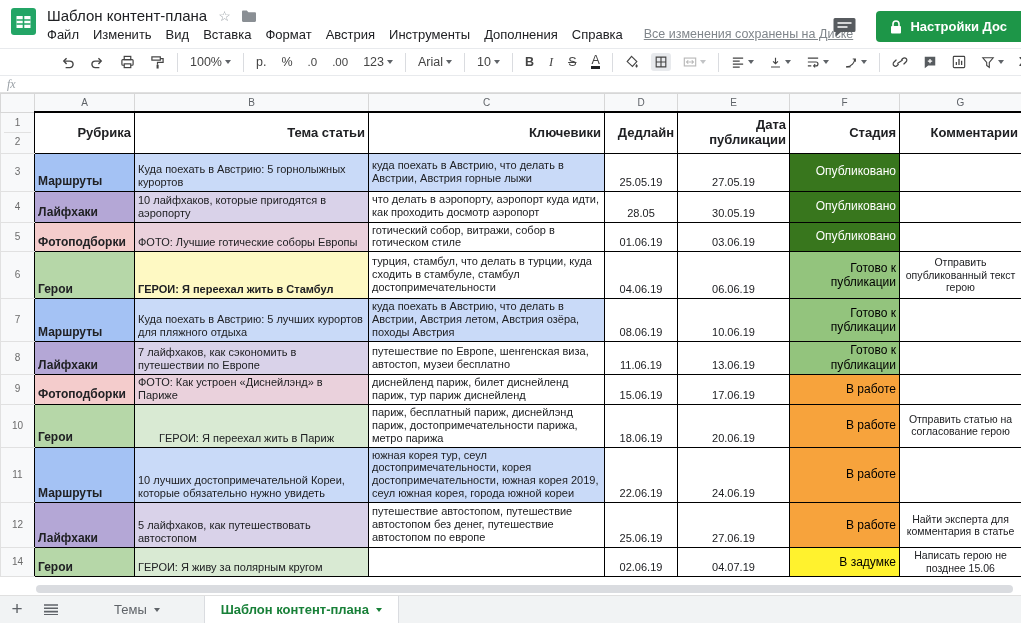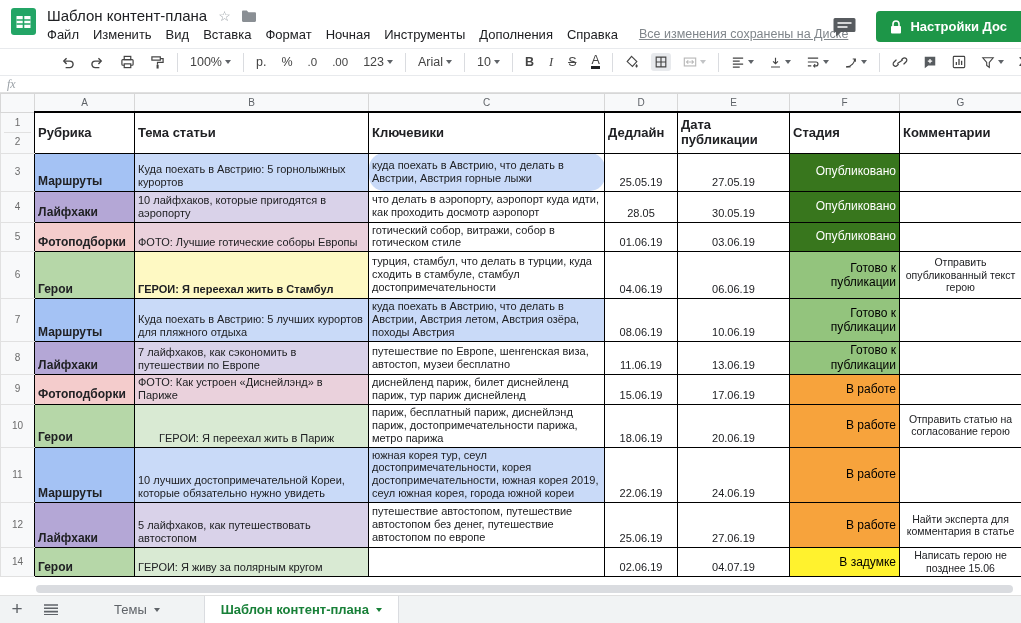--- a/index.html
+++ b/index.html
@@ -45,21 +45,21 @@
   table.sheet{border-collapse:collapse;table-layout:fixed;width:1021px;}
   table.sheet td{padding:1px 3px 2px 3px;overflow:hidden;word-wrap:break-word;}
   .letters-row td{height:14px;background:#f8f9fa;border:1px solid #d7d7d7;color:#5f6368;
     font-size:10px;text-align:center;vertical-align:middle;padding:0;}
   .corner{background:#f8f9fa;border:1px solid #d7d7d7;}
   .gut{background:#f8f9fa;border:1px solid #e1e1e1;border-right:1px solid #000;color:#6b6b6b;
     font-size:10px;text-align:center;vertical-align:middle;padding:0;}
   .gnum{height:18px;line-height:18px;}
   .gnum + .gnum{border-top:1px solid #e1e1e1;}
   .hcell{border:1px solid #000;border-top:2px solid #000;font-weight:bold;font-size:13px;
-    text-align:left;vertical-align:middle;background:#fff;}
+    text-align:right;vertical-align:middle;background:#fff;}
   .dt{border:1px solid #000;font-size:11px;line-height:1.18;vertical-align:bottom;background:#fff;}
   .c-a{font-weight:bold;font-size:12px;}
   .c-c{vertical-align:middle;}
   .c-d,.c-e{text-align:center;}
   .c-f{font-size:12px;text-align:right;vertical-align:middle;}
   .c-g{text-align:center;vertical-align:middle;font-size:10.5px;}
   
   .hscroll{height:12px;position:relative;background:#fff;}
   .hscroll .handle{position:absolute;left:36px;right:8px;top:2px;height:8px;border-radius:4px;background:#dadce0;cursor:pointer;}
   .tabbar{height:27px;background:#f1f3f4;border-top:1px solid #e0e0e0;display:flex;align-items:stretch;}
@@ -91,21 +91,21 @@
             <path d="M1 1.8C1 1.1 1.5.6 2.2.6h3.6l1.6 1.7h6.4c.7 0 1.2.5 1.2 1.2v7.3c0 .7-.5 1.2-1.2 1.2H2.2C1.5 12 1 11.5 1 10.8z" fill="#8a8f94"></path>
           </svg>
       </span>
     </div>
     <nav class="menubar">
       <span class="menu-item">Файл</span>
       <span class="menu-item">Изменить</span>
       <span class="menu-item">Вид</span>
       <span class="menu-item">Вставка</span>
       <span class="menu-item">Формат</span>
-      <span class="menu-item">Ночная</span>
+      <span class="menu-item">Австрия</span>
       <span class="menu-item">Инструменты</span>
       <span class="menu-item">Дополнения</span>
       <span class="menu-item">Справка</span>
       <span class="save-link">Все изменения сохранены на Диске</span>
     </nav>
   </div>
   <div class="topbar-right">
     <span style="cursor:pointer;">
       <svg width="23" height="20" viewBox="0 0 23 20">
         <path d="M2 1h19a1.5 1.5 0 0 1 1.5 1.5v11A1.5 1.5 0 0 1 21 15H8l-5 4.4V15H2A1.5 1.5 0 0 1 .5 13.5v-11A1.5 1.5 0 0 1 2 1z" fill="#575b5f"></path>
@@ -310,21 +310,21 @@
           <td class="hcell">Ключевики</td>
           <td class="hcell">Дедлайн</td>
           <td class="hcell">Дата публикации</td>
           <td class="hcell">Стадия</td>
           <td class="hcell">Комментарии</td>
         </tr>
         <tr style="height: 38px;">
           <td class="gut">3</td>
           <td class="dt c-a" style="background: rgb(164, 194, 244);">Маршруты</td>
           <td class="dt c-b" style="background: rgb(201, 218, 248);">Куда поехать в Австрию: 5 горнолыжных курортов</td>
-          <td class="dt c-c" style="background: rgb(201, 218, 248); border-radius: 15px;">куда поехать в Австрию, что делать в Австрии, Австрия горные лыжи</td>
+          <td class="dt c-c" style="background: rgb(201, 218, 248);">куда поехать в Австрию, что делать в Австрии, Австрия горные лыжи</td>
           <td class="dt c-d">25.05.19</td>
           <td class="dt c-e">27.05.19</td>
           <td class="dt c-f" style="background: rgb(56, 118, 29); color: rgb(255, 255, 255);">Опубликовано</td>
           <td class="dt c-g"></td>
         </tr>
         <tr style="height: 31px;">
           <td class="gut">4</td>
           <td class="dt c-a" style="background: rgb(180, 167, 214);">Лайфхаки</td>
           <td class="dt c-b" style="background: rgb(217, 210, 233);">10 лайфхаков, которые пригодятся в аэропорту</td>
           <td class="dt c-c">что делать в аэропорту, аэропорт куда идти, как проходить досмотр аэропорт</td>

